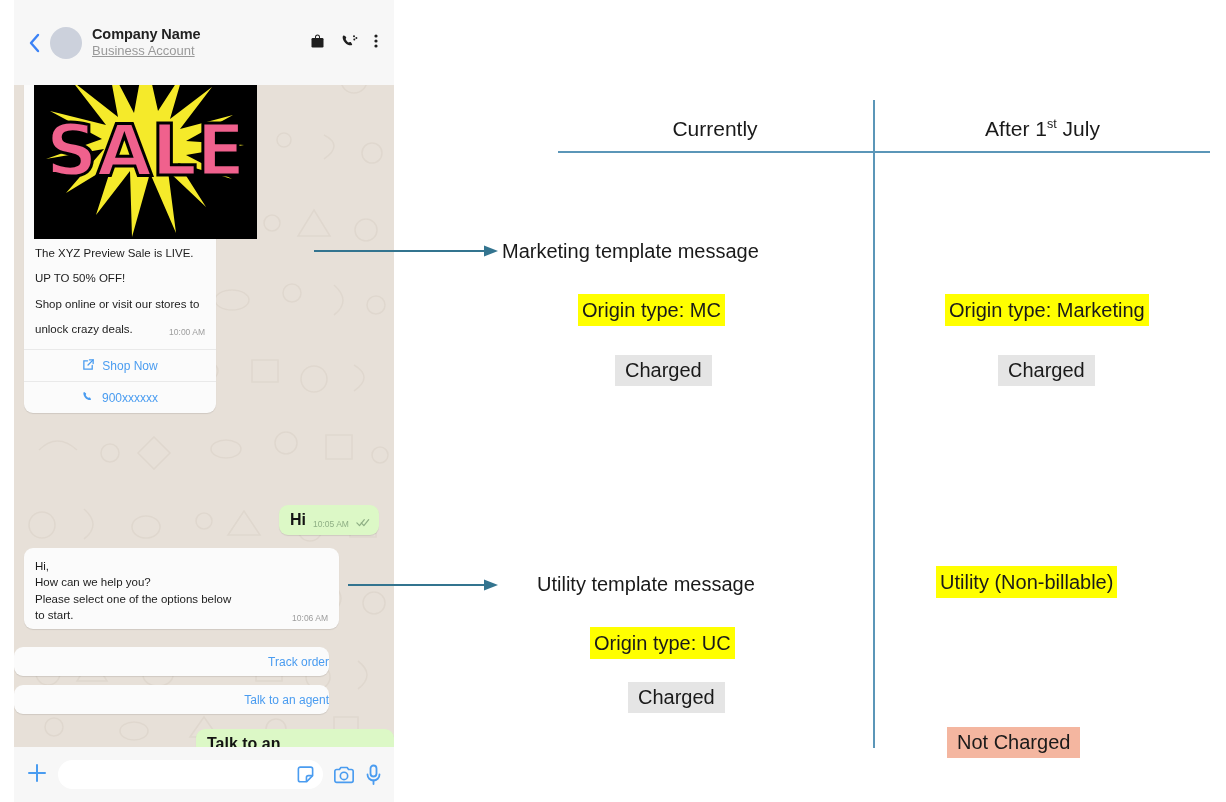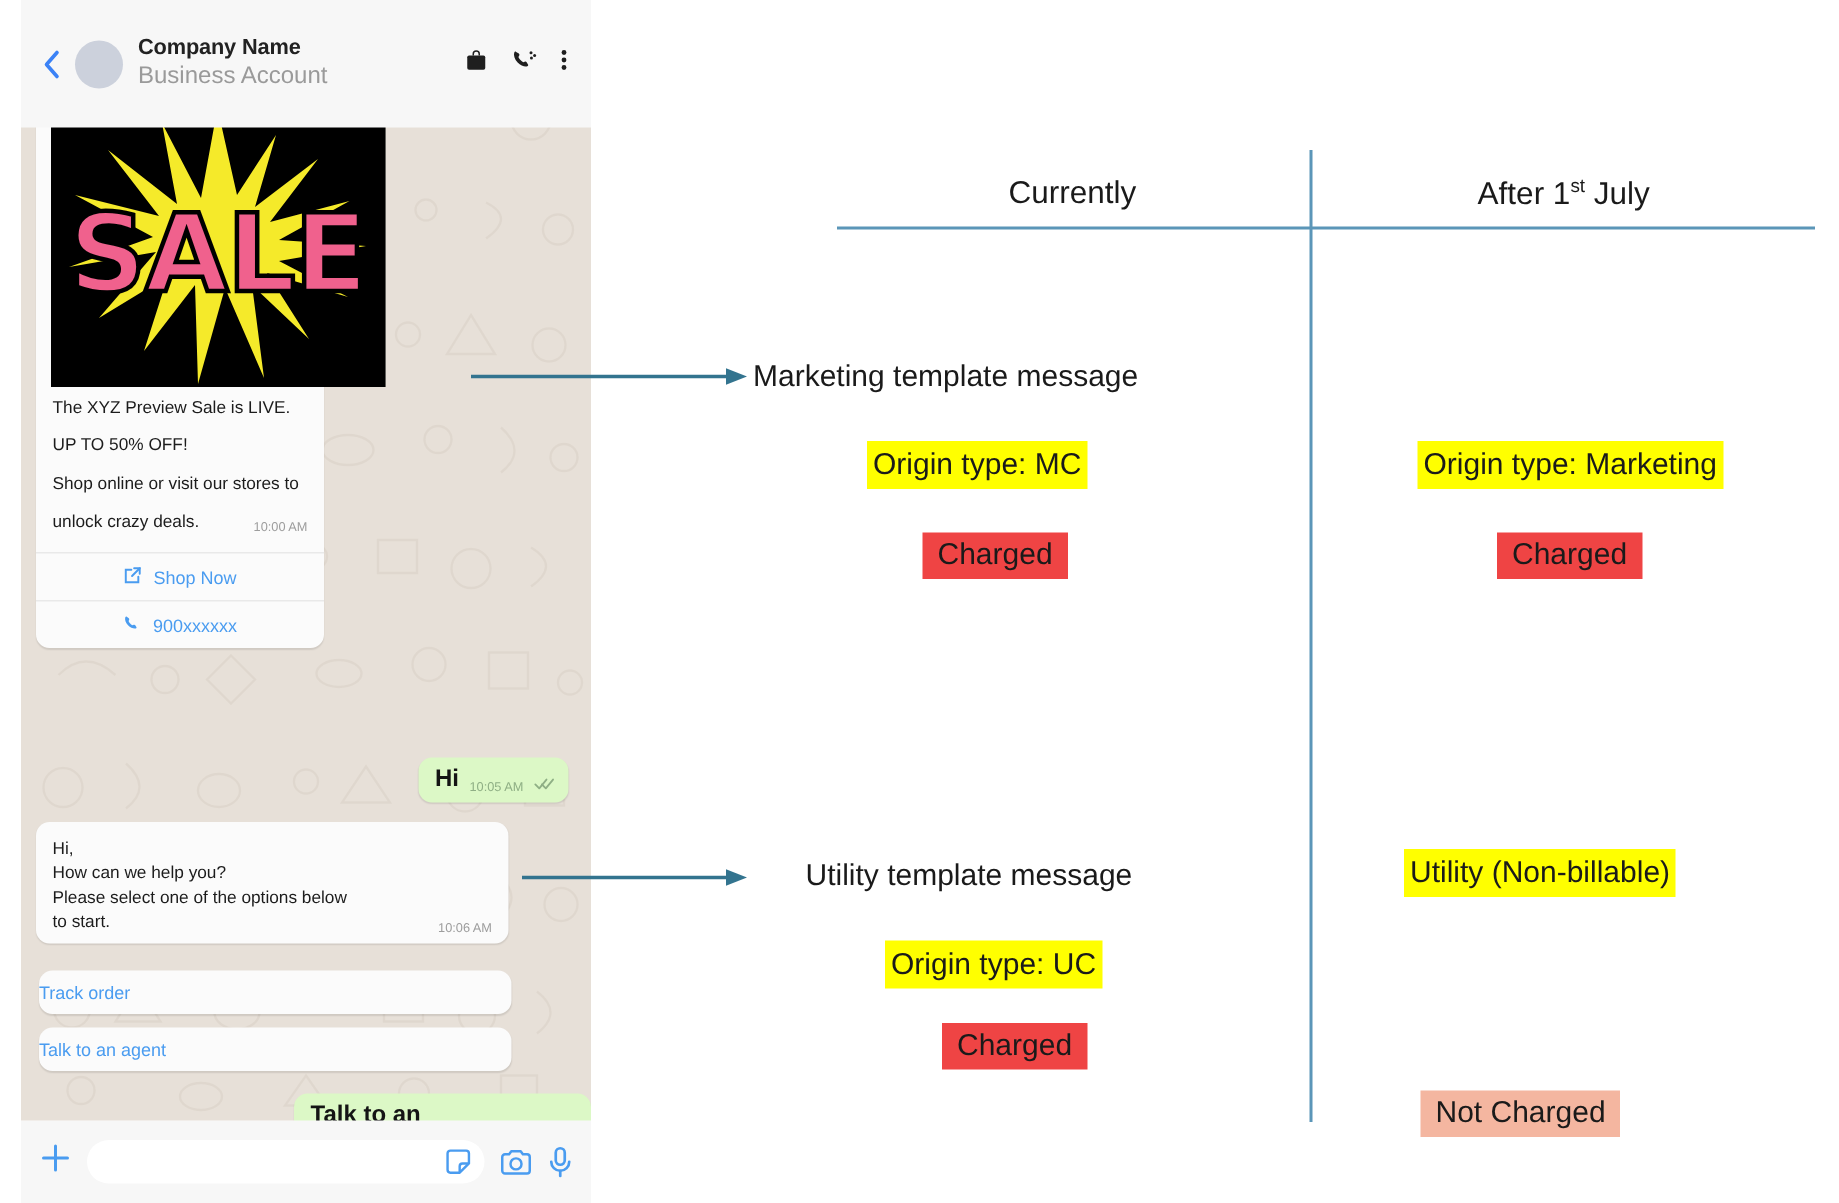--- a/index.html
+++ b/index.html
@@ -70,24 +70,25 @@
     overflow: hidden;
   }
   #company-name {
     font-size: 14.5px;
     font-weight: bold;
     color: #222222;
     letter-spacing: -0.1px;
     white-space: nowrap;
   }
   #business-account {
-    font-size: 16px;
+    font-size: 13px;
     color: #9a9a9a;
     white-space: nowrap;
     margin-top: 1px;
+    text-decoration: underline;
   }
   #header-icons {
     display: flex;
     align-items: center;
     gap: 16px;
     margin-right: 6px;
     color: #1f1f1f;
   }
 
   
@@ -105,21 +106,21 @@
     box-shadow: 0 1px 1px rgba(0,0,0,0.10);
   }
   .bubble-out {
     position: absolute;
     background: #dcf8c6;
     border-radius: 9px;
     box-shadow: 0 1px 1px rgba(0,0,0,0.10);
   }
 
   
-  #template-card-1 { left: 10px; top: 23px; width: 192px; }
+  #template-card-1 { left: 10px; top: 4px; width: 192px; }
   #sale-image {
     width: 223px; height: 190px;
     margin: 10px 10px 6px 10px;
     background: #000000;
     position: relative;
     overflow: hidden;
   }
   #card1-body {
     padding: 0 11px 4px 11px;
     font-size: 11.5px;
@@ -159,27 +160,27 @@
   
   #template-card-2 { left: 10px; top: 513px; width: 315px; }
   #card2-body {
     padding: 10px 11px 6px 11px;
     font-size: 11.5px;
     color: #1c1c1c;
     line-height: 1.42;
   }
   .reply-btn {
     position: absolute;
-    left: 12px;
+    left: 0;
     width: 315px;
     height: 29px;
     background: #fbfbfb;
     border-radius: 9px;
     box-shadow: 0 1px 1px rgba(0,0,0,0.10);
-    display: flex; align-items: center; justify-content: flex-start;
+    display: flex; align-items: center; justify-content: flex-end;
     color: #4a9cf0;
     font-size: 12px;
   }
   #reply-track { top: 612px; }
   #reply-agent { top: 650px; }
 
   #bubble-agent {
     left: 182px; top: 694px;
     padding: 6px 9px 6px 11px;
     display: flex; align-items: flex-end; gap: 7px;
@@ -260,21 +261,21 @@
     position: absolute;
     background: #ffff00;
     color: #1a1a1a;
     font-size: 20px;
     padding: 3px 4px;
     white-space: nowrap;
     line-height: 1.3;
   }
   .hl-green {
     position: absolute;
-    background: #ef4444;
+    background: #e5e5e5;
     color: #1a1a1a;
     font-size: 20px;
     padding: 4px 10px;
     white-space: nowrap;
   }
   .hl-salmon {
     position: absolute;
     background: #f4b6a0;
     color: #1a1a1a;
     font-size: 20px;

